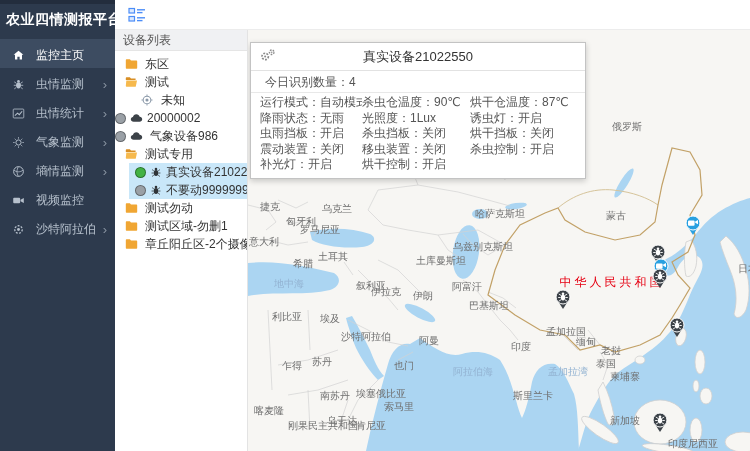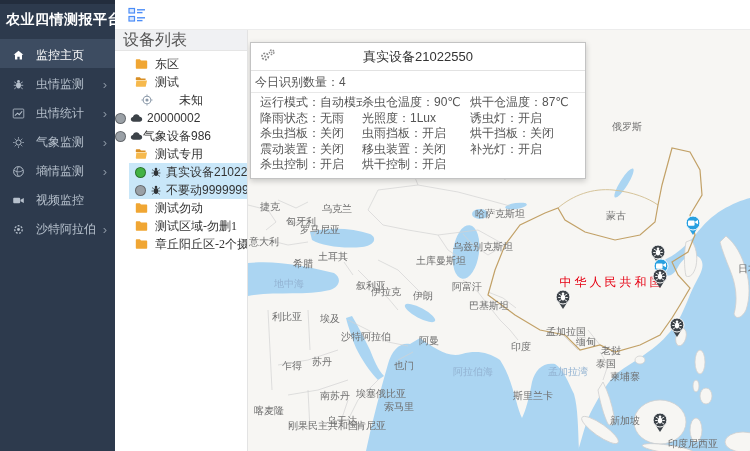--- a/index.html
+++ b/index.html
@@ -15,45 +15,45 @@
   .mi-icon svg{width:13px;height:13px;}
   .mi-label{flex:1 1 auto;white-space:nowrap;overflow:hidden;}
   .mi-arrow{margin-left:auto;color:#8792a0;font-size:13px;line-height:1;}
 
   
   .topbar{position:absolute;left:115px;top:0;width:635px;height:30px;background:#ffffff;border-bottom:1px solid #ececec;box-sizing:border-box;display:flex;align-items:center;}
   .toggle-btn{margin-left:13px;width:18px;height:16px;cursor:pointer;display:inline-flex;}
 
   
   .device-panel{position:absolute;left:115px;top:30px;width:133px;height:421px;background:#ffffff;border-right:1px solid #e3e3e3;box-sizing:border-box;overflow:hidden;}
-  .panel-header{background:#f0f1f3;color:#555;font-size:16px;height:20px;line-height:20px;padding-left:8px;border-bottom:1px solid #e5e5e5;}
+  .panel-header{background:#f0f1f3;color:#555;font-size:12px;height:20px;line-height:20px;padding-left:8px;border-bottom:1px solid #e5e5e5;}
   .dev-list{padding-top:4px;}
   .dev-row{height:18px;display:flex;align-items:center;font-size:12px;color:#333;white-space:nowrap;cursor:pointer;}
-  .dev-row.root{padding-left:20px;font-family:Liberation Serif, serif;}
+  .dev-row.root{padding-left:10px;}
   .dev-row.child{}
   .dev-row.selected{background:#c9e7f9;margin-left:14px;padding-left:6px;}
   .dev-ic{display:inline-flex;flex:0 0 auto;}
   .dev-label{margin-left:7px;overflow:hidden;}
   .status-dot{width:11px;height:11px;border-radius:50%;box-sizing:border-box;border:1px solid rgba(0,0,0,0.35);flex:0 0 auto;}
   .type-ic{margin-left:4px;display:inline-flex;flex:0 0 auto;}
 
   
   .map{position:absolute;left:248px;top:30px;width:502px;height:421px;background:#f7f6f3;overflow:hidden;}
   .map svg.geo{position:absolute;left:0;top:0;}
   .map-label{font-size:10px;fill:#6e6e6e;}
   .map-label.water{fill:#93b3d2;}
   .china-label{font-size:12px;fill:#e60012;letter-spacing:3px;}
 
   
   .popup{position:absolute;left:2px;top:12px;width:336px;background:#ffffff;border:1px solid #c3c3c3;box-shadow:0 2px 6px rgba(0,0,0,0.2);box-sizing:border-box;font-size:12px;color:#555;}
   .pp-header{height:27px;display:flex;align-items:center;border-bottom:1px solid #e2e2e2;position:relative;}
   .pp-gear{position:absolute;left:8px;top:5px;width:18px;height:16px;cursor:pointer;}
   .pp-title{flex:1;text-align:center;color:#333;font-size:13px;}
   .pp-section{padding:3px 0 2px 0;border-bottom:1px solid #e8e8e8;}
-  .pp-line{height:16px;line-height:16px;padding-left:4px;white-space:nowrap;}
+  .pp-line{height:16px;line-height:16px;padding-left:14px;white-space:nowrap;}
   .pp-grid{display:grid;grid-template-columns:102px 108px auto;padding:2px 0 5px 9px;}
   .pp-cell{height:15.5px;line-height:15.5px;white-space:nowrap;overflow:hidden;}
 </style>
 </head>
 <body>
 
 <div class="app">
 
   <aside class="sidebar">
     <div class="sidebar-title">农业四情测报平台</div>
@@ -167,39 +167,39 @@
           <span class="dev-label">测试</span>
         </div>
         <div class="dev-row child" style="padding-left:26px;">
           <span class="dev-ic">
             <svg viewBox="0 0 14 14" width="12" height="12">
               <circle cx="7" cy="7" r="4.5" fill="none" stroke="#8a98a8" stroke-width="1.2"></circle>
               <circle cx="7" cy="7" r="1.8" fill="#8a98a8"></circle>
               <path d="M7 0.5 V2.5 M7 11.5 V13.5 M0.5 7 H2.5 M11.5 7 H13.5" stroke="#8a98a8" stroke-width="1"></path>
             </svg>
           </span>
-          <span class="dev-label" style="margin-left:26px">未知</span>
+          <span class="dev-label" style="margin-left:8px">未知</span>
         </div>
         <div class="dev-row child">
           <span class="status-dot" style="background:#9aa0a6"></span>
           <span class="type-ic">
             <svg viewBox="0 0 16 12" width="13" height="10">
               <path d="M4.5 10.5 C2.5 10.5 1 9.2 1 7.6 C1 6.2 2.1 5.1 3.6 4.9 C4 2.9 5.7 1.5 7.8 1.5 C9.8 1.5 11.4 2.8 11.9 4.6 C13.7 4.7 15 5.9 15 7.5 C15 9.1 13.6 10.5 11.8 10.5 Z" fill="#3c4248"></path>
             </svg>
           </span>
           <span class="dev-label" style="margin-left:4px">20000002</span>
         </div>
         <div class="dev-row child">
           <span class="status-dot" style="background:#9aa0a6"></span>
           <span class="type-ic">
             <svg viewBox="0 0 16 12" width="13" height="10">
               <path d="M4.5 10.5 C2.5 10.5 1 9.2 1 7.6 C1 6.2 2.1 5.1 3.6 4.9 C4 2.9 5.7 1.5 7.8 1.5 C9.8 1.5 11.4 2.8 11.9 4.6 C13.7 4.7 15 5.9 15 7.5 C15 9.1 13.6 10.5 11.8 10.5 Z" fill="#3c4248"></path>
             </svg>
           </span>
-          <span class="dev-label" style="margin-left:0">气象设备986</span>
+          <span class="dev-label" style="margin-left:7px">气象设备986</span>
         </div>
         <div class="dev-row root">
           <span class="dev-ic">
             <svg viewBox="0 0 16 14" width="13" height="12">
               <path d="M1 2.5 C1 1.8 1.5 1.3 2.2 1.3 L6 1.3 L7.4 2.8 L13 2.8 L13 4.6 L1 4.6 Z" fill="#d98f25"></path>
               <path d="M1.6 5.2 L14.8 5.2 L13.2 12.7 L2.2 12.7 C1.5 12.7 1 12.2 1 11.5 Z" fill="#f6b94d"></path>
             </svg>
           </span>
           <span class="dev-label">测试专用</span>
         </div>
@@ -411,24 +411,24 @@
       <div class="pp-section" id="pp-stats">
           <div class="pp-line">今日识别数量：4</div>
         </div>
       <div class="pp-grid" id="pp-grid">
           <div class="pp-cell">运行模式：自动模式</div>
           <div class="pp-cell">杀虫仓温度：90℃</div>
           <div class="pp-cell">烘干仓温度：87℃</div>
           <div class="pp-cell">降雨状态：无雨</div>
           <div class="pp-cell">光照度：1Lux</div>
           <div class="pp-cell">诱虫灯：开启</div>
+          <div class="pp-cell">虫雨挡板：开启</div>
           <div class="pp-cell">杀虫挡板：关闭</div>
-          <div class="pp-cell">虫雨挡板：开启</div>
           <div class="pp-cell">烘干挡板：关闭</div>
           <div class="pp-cell">震动装置：关闭</div>
           <div class="pp-cell">移虫装置：关闭</div>
+          <div class="pp-cell">杀虫控制：开启</div>
           <div class="pp-cell">补光灯：开启</div>
-          <div class="pp-cell">杀虫控制：开启</div>
           <div class="pp-cell">烘干控制：开启</div>
         </div>
     </div>
   </div>
 </div>
 
 </body></html>

